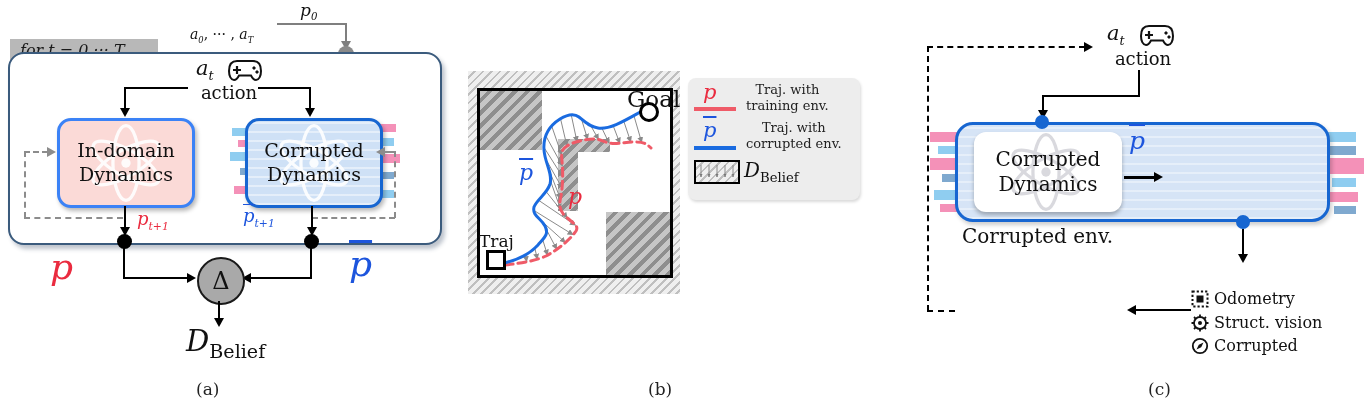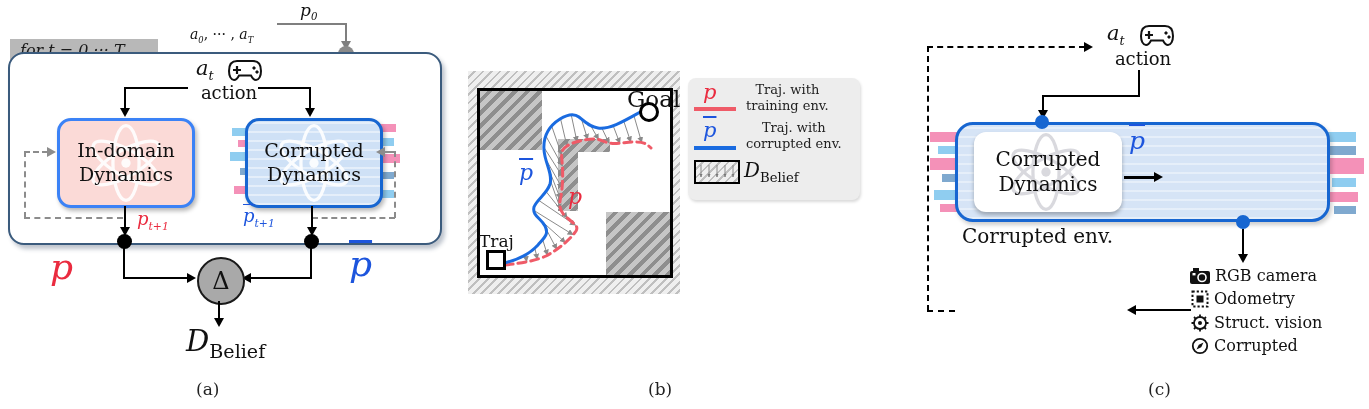--- a/index.html
+++ b/index.html
@@ -284,29 +284,20 @@
   <div class="line" style="left:1124px;top:176px;width:32px;height:3px;"></div>
   <div class="tri-r" style="left:1154px;top:172px;"></div>
 
 
   <div class="abs" style="left:962px;top:224px;font-size:20px;">Corrupted env.</div>
 
   <div class="dot-b" style="left:1236px;top:215px;"></div>
   <div class="line" style="left:1242px;top:229px;width:2px;height:26px;"></div>
   <div class="tri-d" style="left:1238px;top:254px;"></div>
 
-  <div class="sensor-row" style="left:1190px;top:266px;">
-    <svg width="20" height="16" viewBox="0 0 20 16">
-      <rect x="0" y="3" width="20" height="13" rx="2" fill="#111"></rect>
-        <rect x="3" y="0" width="6" height="4" fill="#111"></rect>
-      <circle cx="12" cy="9.5" r="4" fill="none" stroke="#fff" stroke-width="1.6"></circle>
-        <rect x="2.5" y="5" width="3" height="2.4" fill="#fff"></rect>
-    </svg>
-    <span>RGB camera</span>
-  </div>
   <div class="sensor-row" style="left:1191px;top:289px;">
     <svg width="18" height="18" viewBox="0 0 18 18">
       <rect x="1.5" y="1.5" width="15" height="15" fill="none" stroke="#111" stroke-width="2" stroke-dasharray="2.2 2"></rect>
       <rect x="5.5" y="5.5" width="7" height="7" fill="#111"></rect>
     </svg>
     <span>Odometry</span>
   </div>
   <div class="sensor-row" style="left:1191px;top:313px;">
     <svg width="18" height="18" viewBox="0 0 18 18">
       <circle cx="9" cy="9" r="6" fill="none" stroke="#111" stroke-width="1.8"></circle>

